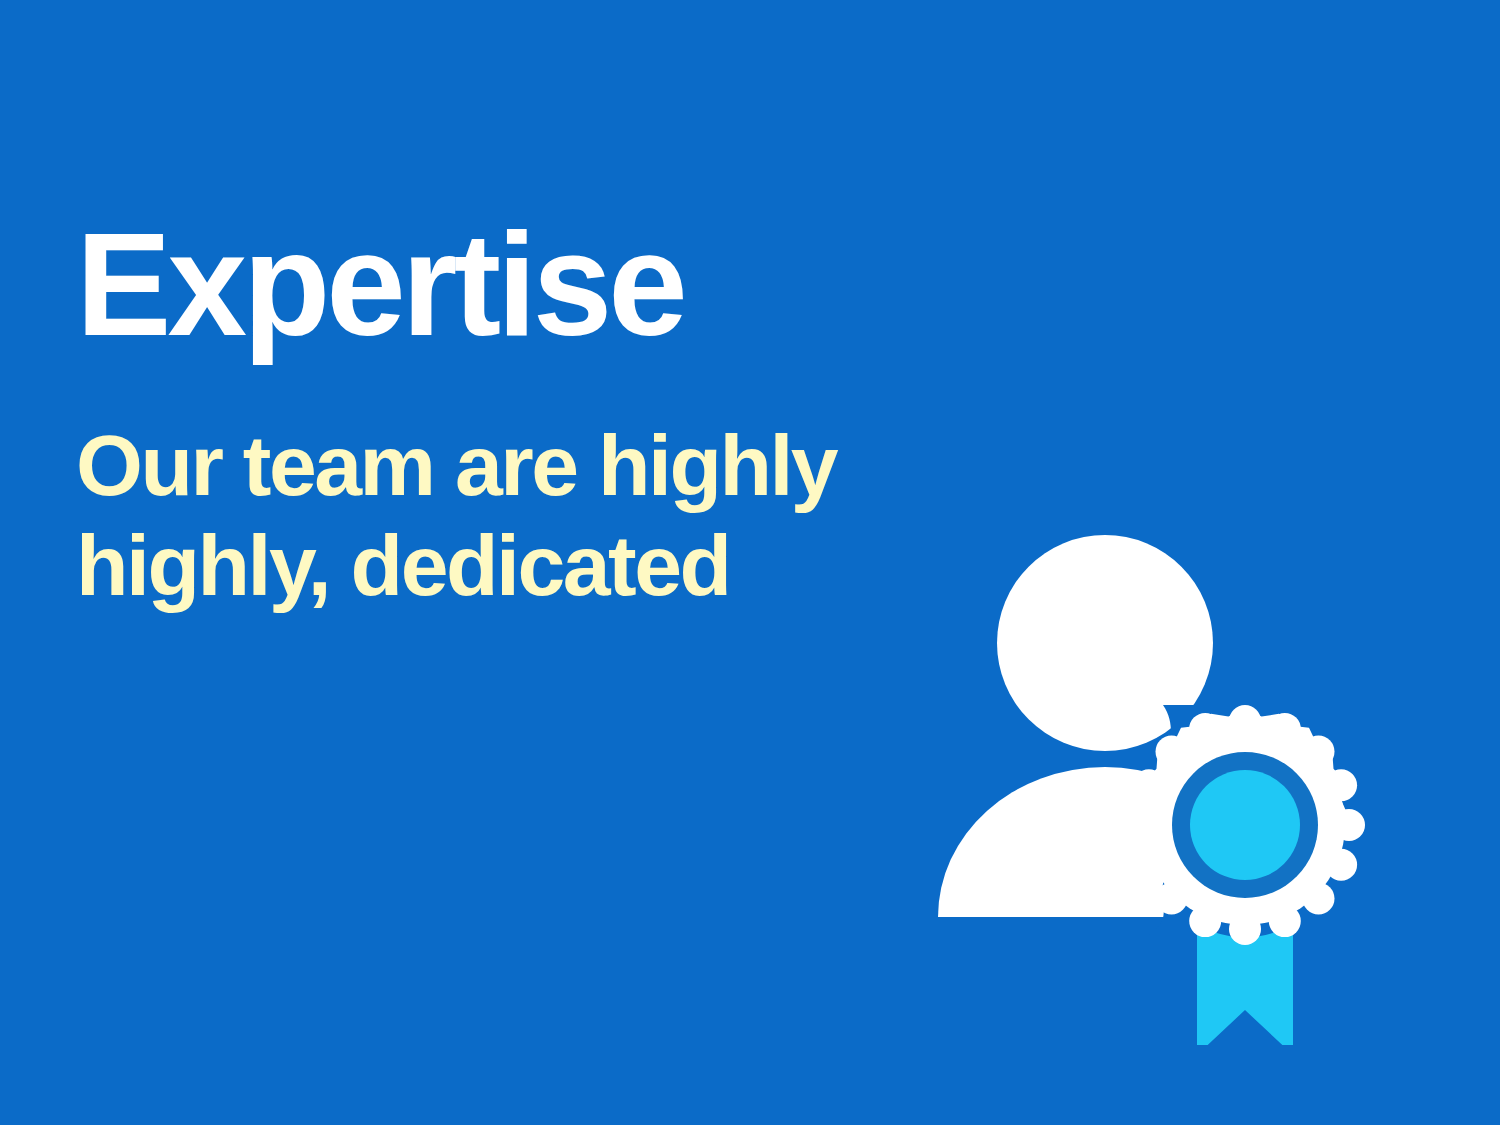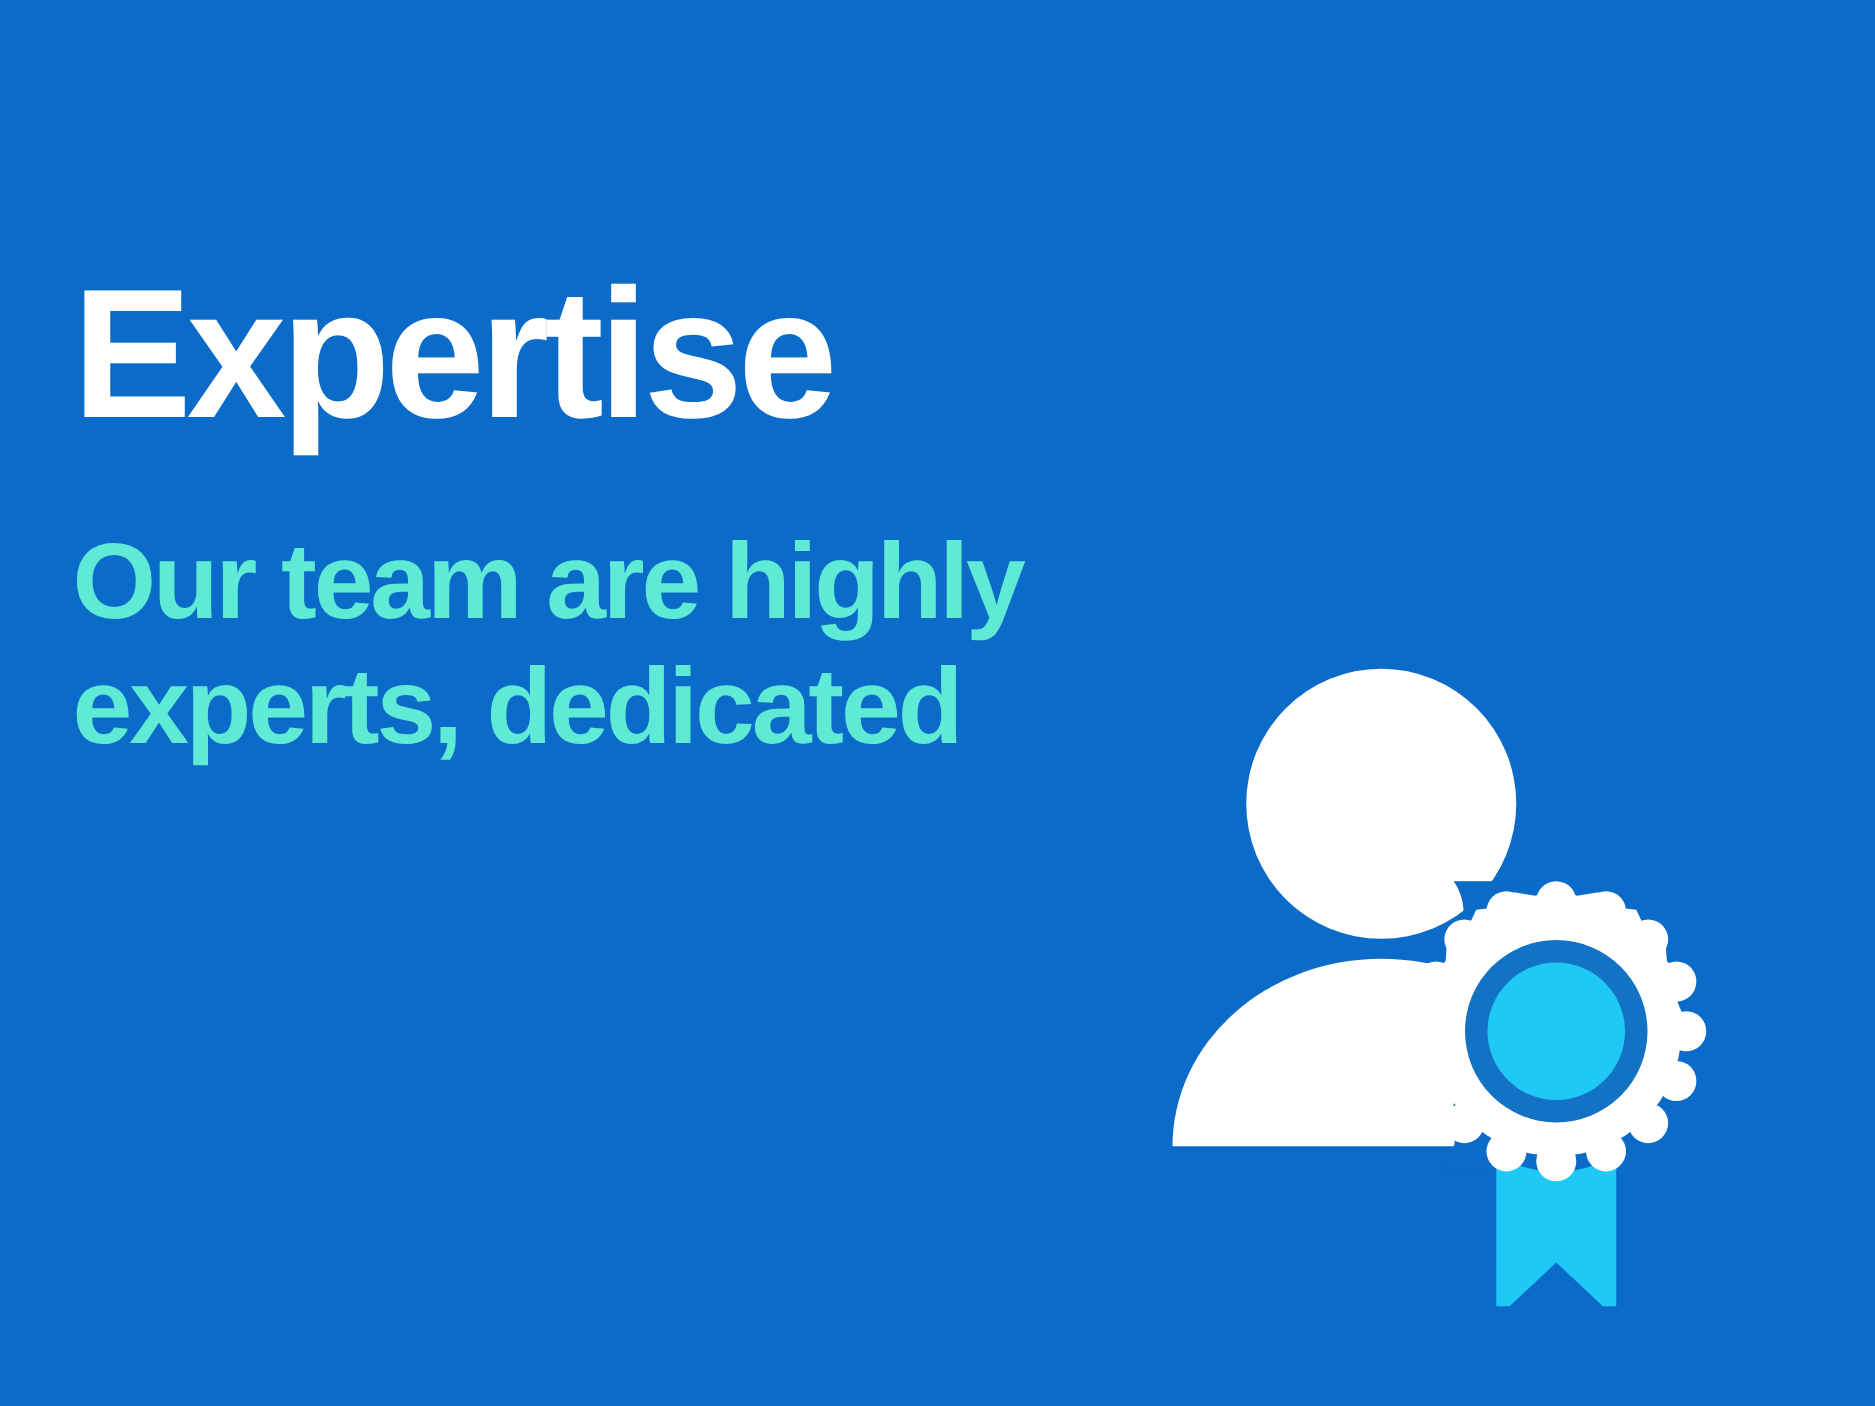--- a/index.html
+++ b/index.html
@@ -15,21 +15,21 @@
     position: relative;
     width: 1500px;
     height: 1125px;
     background: #0b6bc8;
     overflow: hidden;
   }
 
   
   .text-block {
     position: absolute;
-    left: 58px;
+    left: 76px;
     top: 210px;
     width: 880px;
   }
 
   .headline {
     font-family: "Liberation Sans", sans-serif;
     font-weight: bold;
     font-size: 143px;
     line-height: 1.0;
     letter-spacing: -4px;
@@ -41,21 +41,21 @@
   }
 
   .subhead {
     margin: 0;
     padding-top: 62px;
     font-family: "Liberation Sans", sans-serif;
     font-weight: bold;
     font-size: 86px;
     line-height: 100px;
     letter-spacing: -2.5px;
-    color: #5eead4;
+    color: #fef9c3;
   }
   .subhead .line {
     display: block;
     white-space: nowrap;
   }
 
   
   .icon-wrap {
     position: absolute;
     left: 905px;
@@ -72,21 +72,21 @@
 </head>
 <body>
 
 <div id="slide">
 
   <div class="text-block">
     <h1 class="headline">Expertise</h1>
 
     <p class="subhead">
       <span class="line">Our team are highly</span>
-      <span class="line">experts, dedicated</span>
+      <span class="line">highly, dedicated</span>
     </p>
   </div>
 
   <div class="icon-wrap">
     <svg viewBox="0 0 520 540" xmlns="http://www.w3.org/2000/svg" aria-hidden="true">
 
       <g fill="#ffffff">
         <circle cx="200" cy="138" r="108"></circle>
         <path d="M 33 412
                  A 167 150 0 0 1 367 412

